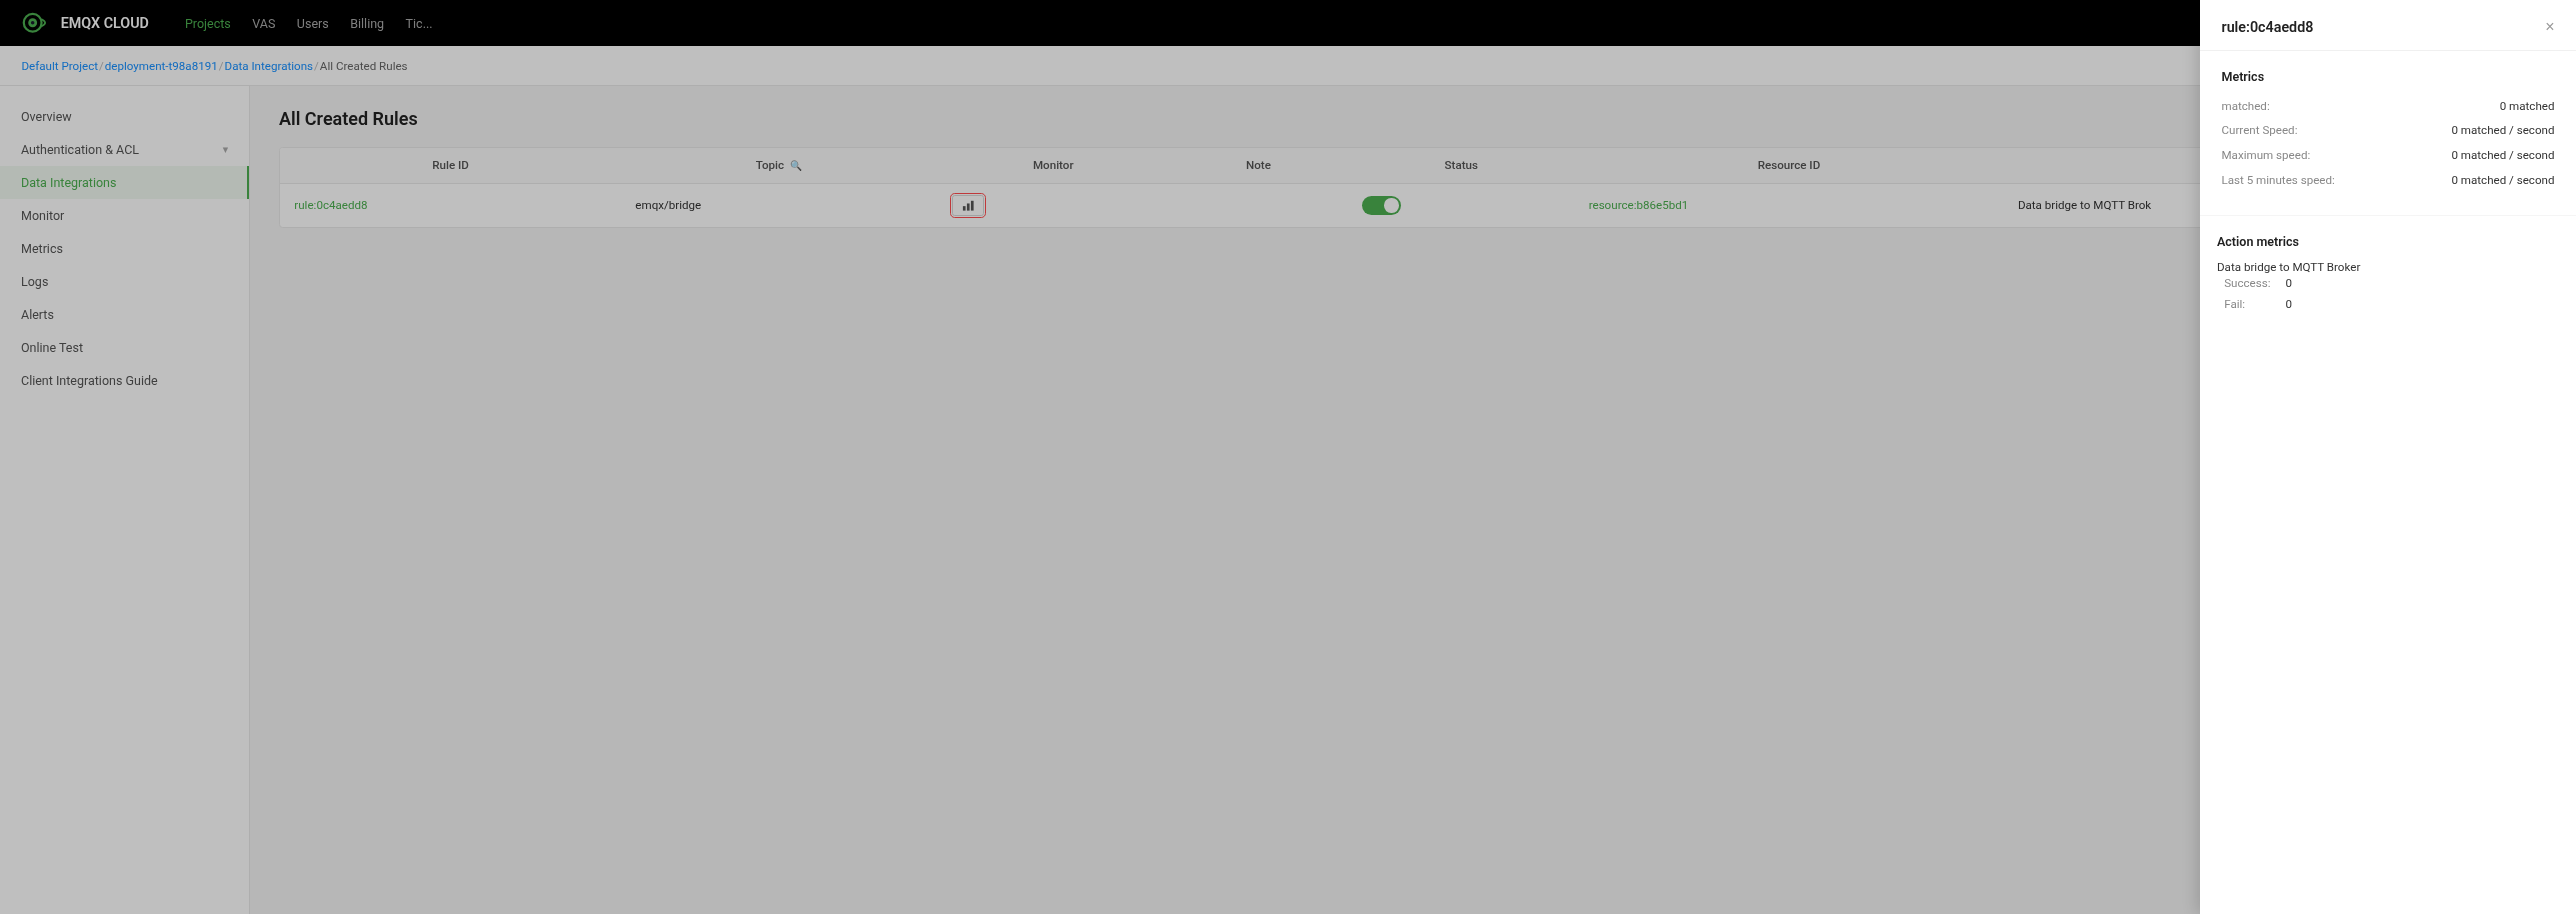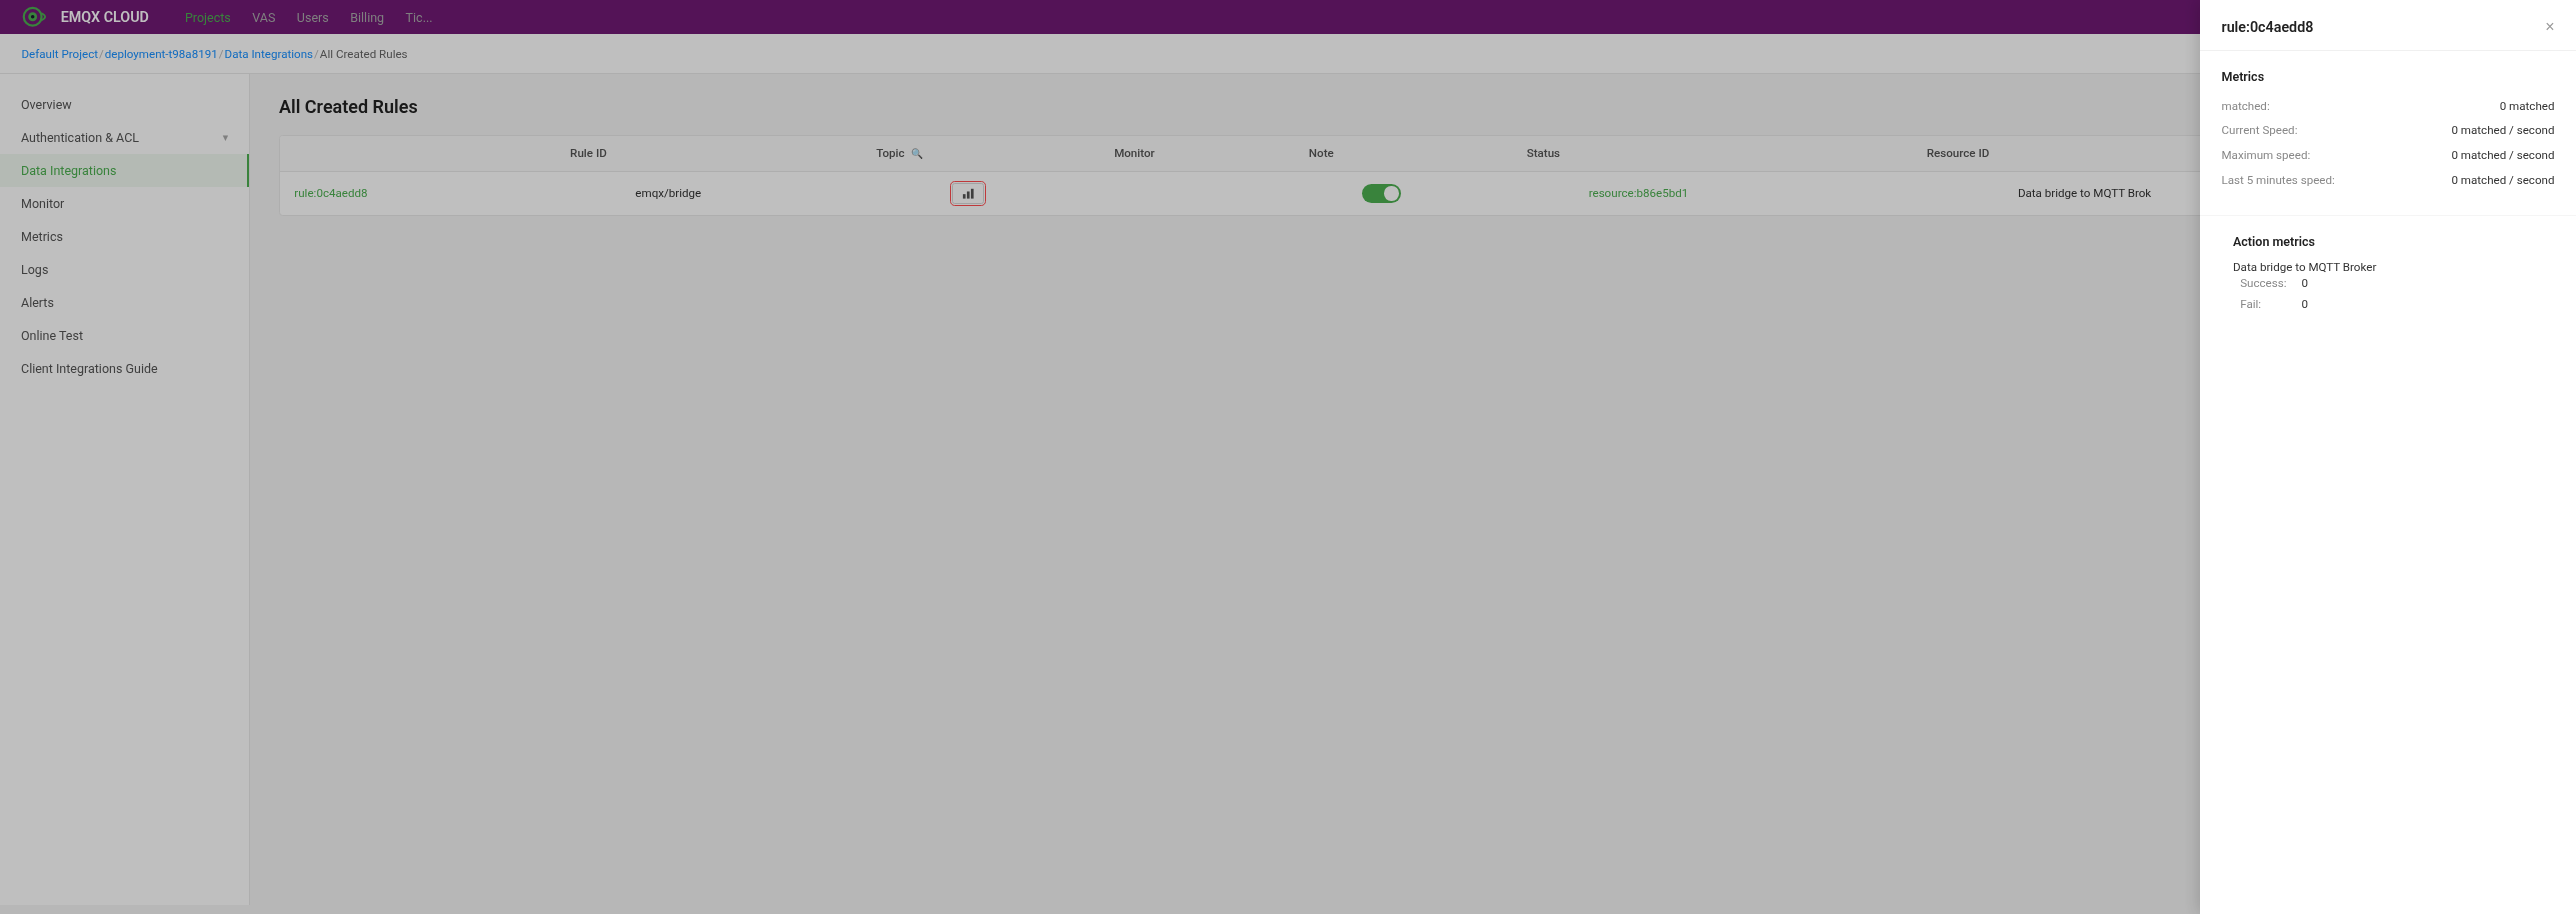--- a/index.html
+++ b/index.html
@@ -1,21 +1,21 @@
 <!DOCTYPE html>
 <html style="font-size:14.3px"><head>
   <meta charset="utf-8">
   <style>
     * { box-sizing: border-box; margin: 0; padding: 0; }
     body { font-family: -apple-system, BlinkMacSystemFont, 'Segoe UI', Roboto, sans-serif; font-size: 12.5px; background: #f5f5f5; color: #333; }
 
     
     .header {
-      background: #701a75;
-      height: 34px;
+      background: #000000;
+      height: 46px;
       display: flex;
       align-items: center;
       padding: 0 21.5px;
       position: relative;
       z-index: 10;
     }
     .header-logo {
       display: flex;
       align-items: center;
       gap: 7.2px;
@@ -114,21 +114,21 @@
       border: 0.9px solid #e8e8e8;
       overflow: hidden;
     }
     .table {
       width: 100%;
       border-collapse: collapse;
     }
     .table th {
       background: #fafafa;
       padding: 10.7px 14.3px;
-      text-align: right;
+      text-align: center;
       font-size: 11.6px;
       color: #555;
       font-weight: 500;
       border-bottom: 0.9px solid #e8e8e8;
     }
     .table td {
       padding: 10.7px 14.3px;
       border-bottom: 0.9px solid #f0f0f0;
       font-size: 11.6px;
       color: #333;
@@ -231,21 +231,21 @@
     .metric-row {
       display: flex;
       align-items: flex-start;
       justify-content: space-between;
       margin-bottom: 10.7px;
       font-size: 11.6px;
     }
     .metric-label { color: #888; }
     .metric-value { color: #333; }
     .action-section {
-      padding: 18px 33px;
+      padding: 18px 17px;
     }
     .action-section-title {
       font-size: 12.5px;
       font-weight: 600;
       color: #222;
       margin-bottom: 10.7px;
     }
     .action-subsection-title {
       font-size: 11.6px;
       color: #333;

